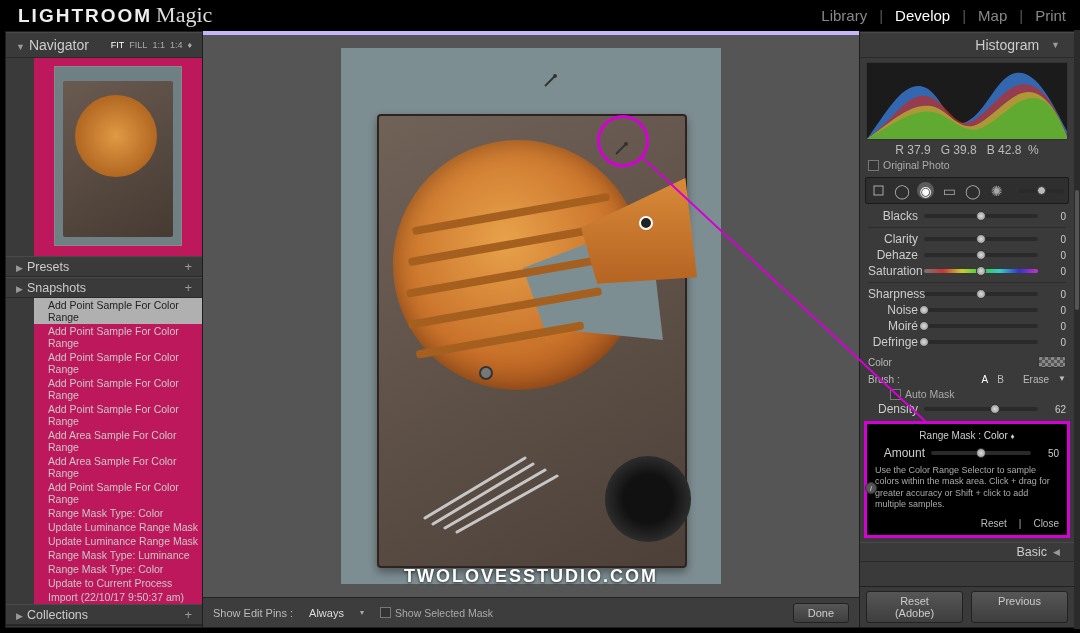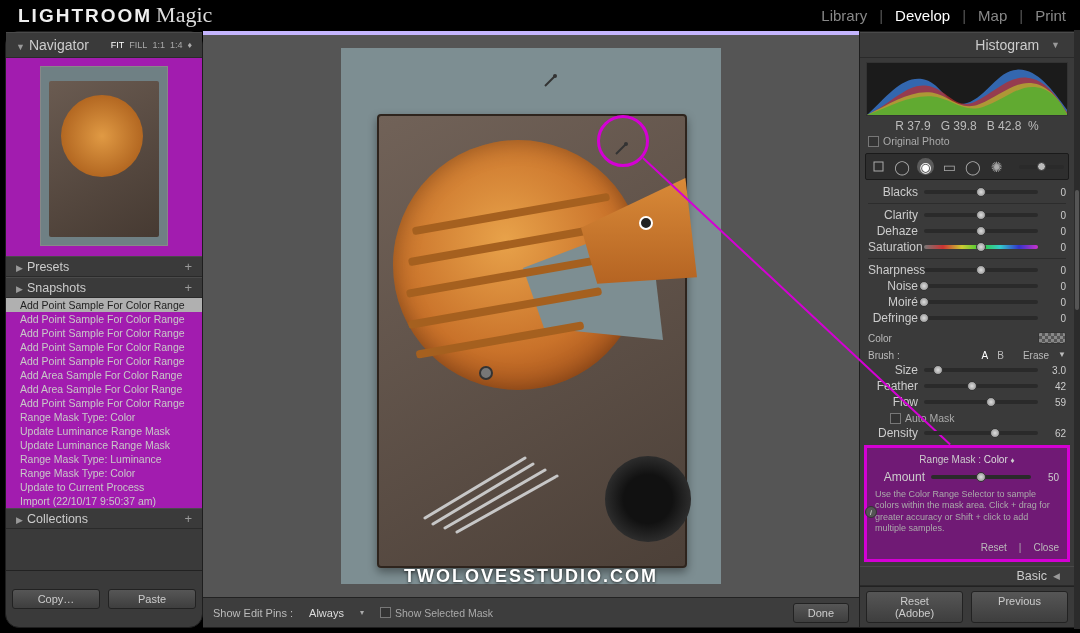--- a/index.html
+++ b/index.html
@@ -30,21 +30,21 @@
   #workspace {
     position: absolute; top: 30px; left: 4px; right: 4px; bottom: 4px;
     display: flex;
     border: 1px solid #000;
   }
   .panel-col {
     background: #3a3a3a;
     display: flex; flex-direction: column;
     border: 1px solid #1e1e1e;
   }
-  #left-col  { width: 198px; border-radius: 14px; }
+  #left-col  { width: 198px; }
   #right-col { width: 216px; }
   #center-col {
     flex: 1;
     background: #555;
     display: flex; flex-direction: column;
     position: relative;
     border-top: 4px solid #c4b5fd;
     border-bottom: 1px solid #1e1e1e;
   }
 
@@ -55,21 +55,21 @@
     display: flex; align-items: center; justify-content: space-between;
     padding: 2px 10px;
     font-size: 12.5px;
     border-top: 1px solid #4a4a4a;
     border-bottom: 1px solid #2a2a2a;
     cursor: pointer;
   }
   .p-head.big { font-size: 14px; padding: 4px 10px; }
   .p-head .tri { font-size: 9px; margin-right: 4px; color: #999; }
   .p-head .plus, .p-head .x { color: #999; font-size: 13px; }
-  .p-body { background: #a21caf; }
+  .p-body { background: #be185d; margin-left: 28px; }
 
   
   #nav-thumb {
     width: 128px; height: 180px; margin: 8px auto 10px;
     background: #6f8084;
     position: relative;
     border: 1px solid #888;
   }
   #nav-opts { font-size: 9px; color: #aaa; display: flex; gap: 5px; align-items: center; }
   #nav-opts .sel { color: #fff; }
@@ -177,21 +177,21 @@
 
   #brush-opts { padding: 2px 8px; font-size: 10px; }
   #brush-top  { display:flex; justify-content:space-between; padding:2px 0 1px;}
   #brush-top .grp { display:flex; gap:9px; }
   .am-row { padding: 2px 22px 1px; }
 
   
   #range-mask {
     margin: 2px 4px 4px; padding: 6px 8px 6px; position:relative;
     border: 3px solid #d400d4;
-    background: #701a75;
+    background: #000000;
   }
   #range-mask .title { text-align:center; font-size:10px; padding-bottom:4px;color:#ccc; }
   #range-mask .tip  { font-size:9px; color:#aaa; line-height:1.25; padding:4px 0 2px;}
   #range-mask .b-row { display:flex; justify-content:flex-end; gap:12px; font-size:10px; padding-top:6px;}
   .info-i { position:absolute; left:-2px; top:58px; width:12px;height:12px;border-radius:50%;
             background:#555;color:#ddd;font-size:8px;font-style:italic;display:flex;
             align-items:center;justify-content:center;border:1px solid #333;}
 
   
   #right-foot { display:flex;gap:8px;padding:4px 6px;border-top:1px solid #222;}
@@ -460,43 +460,20 @@
     <div id="brush-opts">
       <div id="brush-top">
         <span>Brush :</span>
         <span class="grp">
           <span style="color:#fff">A</span>
           <span>B</span>
           <span style="margin-left:10px">Erase</span>
           <span class="tri" style="font-size:8px">▼</span>
         </span>
       </div>
-      <div id="brush-sliders">
-          <div class="sl-row">
-            <span class="lbl">Size</span>
-            <span class="track">
-              <span class="knob" style="left:calc(12% - 5px)"></span>
-            </span>
-            <span class="val">3.0</span>
-          </div>
-          <div class="sl-row">
-            <span class="lbl">Feather</span>
-            <span class="track">
-              <span class="knob" style="left:calc(42% - 5px)"></span>
-            </span>
-            <span class="val">42</span>
-          </div>
-          <div class="sl-row">
-            <span class="lbl">Flow</span>
-            <span class="track">
-              <span class="knob" style="left:calc(59% - 5px)"></span>
-            </span>
-            <span class="val">59</span>
-          </div>
-        </div>
       <div class="am-row">
           <span class="chk">
             <span class="box"></span>
             <span>Auto Mask</span>
           </span>
         </div>
       <div id="brush-density">
           <div class="sl-row">
             <span class="lbl">Density</span>
             <span class="track">

